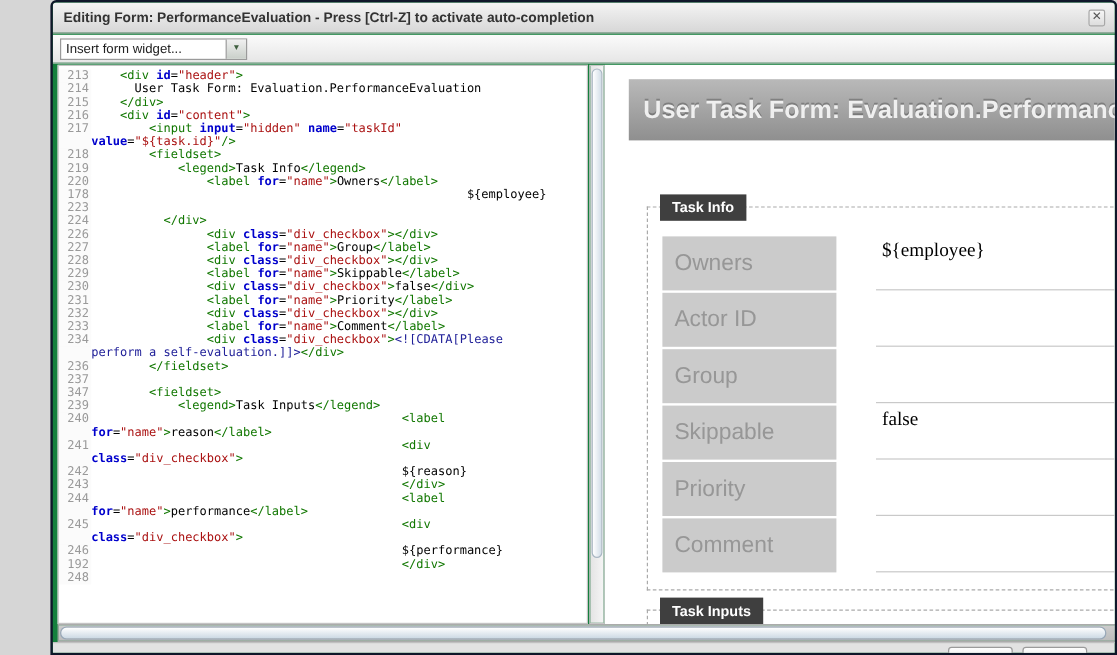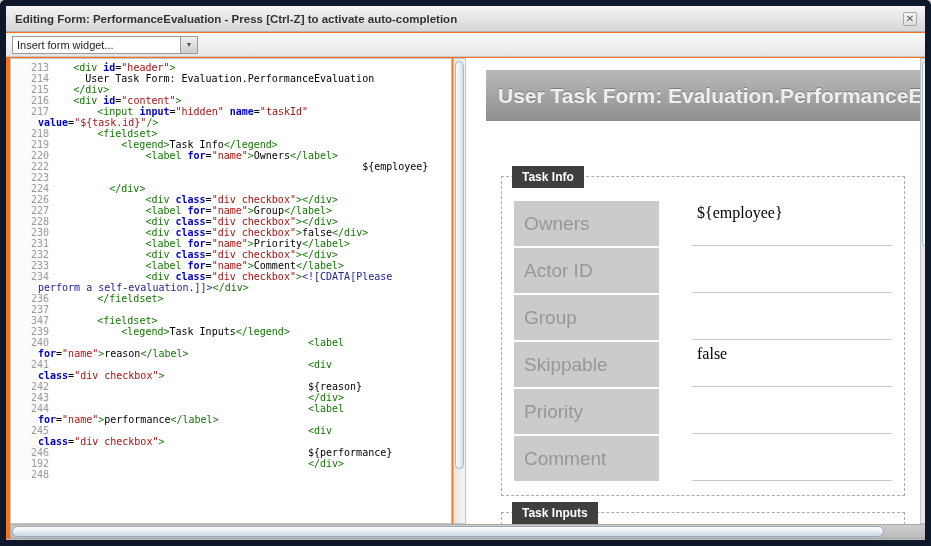--- a/index.html
+++ b/index.html
@@ -3,22 +3,22 @@
 <meta charset="utf-8">
 <style>
   * { box-sizing: border-box; margin: 0; padding: 0; }
   html, body {
     width: 931px; height: 546px; overflow: hidden;
     background: #d6d6d6;
     font-family: "Liberation Sans", sans-serif;
   }
   .window {
     position: absolute; inset: 0;
-    border: 6px solid #0f172a; border-radius: 5px 5px 0 0;
-    background: #f97316; overflow: hidden;
+    border: 2px solid #0f172a; border-radius: 5px 5px 0 0;
+    background: #15803d; overflow: hidden; margin-left: 42px;
   }
   
   .titlebar {
     position: absolute; top: 0; left: 0; right: 0; height: 26px;
     background: linear-gradient(#f4f4f4, #d7d7d7);
     border-bottom: 1px solid #b3b3b3;
   }
   .title {
     position: absolute; left: 9px; top: 0; line-height: 26px;
     font-size: 11.5px; font-weight: bold; color: #333; white-space: nowrap;
@@ -29,21 +29,21 @@
     border: 1px solid #a8a8a8; background: linear-gradient(#f6f6f6,#ddd);
     border-radius: 2px; cursor: pointer;
   }
   
   .toolbar {
     position: absolute; top: 27px; left: 0; right: 0; height: 24px;
     background: linear-gradient(#fbfbfb, #e6e6e6);
     border-bottom: 1px solid #c9c9c9;
   }
   .combo {
-    position: absolute; left: 6px; top: 3px; width: 186px; height: 18px;
+    position: absolute; left: 6px; top: 3px; width: 156px; height: 18px;
     background: #fff; border: 1px solid #9a9a9a;
   }
   .combo-text {
     position: absolute; left: 4px; top: 0; line-height: 16px;
     font-size: 11px; color: #222; white-space: nowrap;
   }
   .combo-arrow {
     position: absolute; right: 0; top: 0; width: 17px; height: 16px;
     background: linear-gradient(#f0f0f0, #c9cfc9);
     border-left: 1px solid #9a9a9a; text-align: center;
@@ -53,21 +53,21 @@
   .editor {
     position: absolute; left: 4px; top: 52px; width: 442px; height: 466px;
     background: #fff; border: 1px solid #c4c4c4;
     overflow: hidden; padding-top: 3px;
   }
   .ed-row {
     display: flex; height: 11px; line-height: 11px;
     font-family: "DejaVu Sans Mono", monospace; font-size: 10px;
     white-space: pre;
   }
-  .ed-num { flex: 0 0 27px; padding-left: 20px; color: #9a9a9a; background: #fbfbfb; }
+  .ed-num { flex: 0 0 27px; padding-left: 7px; color: #9a9a9a; background: #fbfbfb; }
   .ed-txt { flex: 1; color: #000; overflow: hidden; }
   .c-p { color: #000; }
   .c-t { color: var(--code-tag, #117700); }
   .c-a { color: var(--code-attr, #0000cc); font-weight: bold; }
   .c-s { color: var(--code-string, #aa1111); }
   .c-c { color: var(--code-atom, #212199); }
   
   .vscroll {
     position: absolute; top: 52px; width: 13px; height: 466px;
     background: linear-gradient(90deg, #e4e4e4, #f5f5f5);
@@ -160,26 +160,27 @@
     <div>
         <div class="ed-row"><span class="ed-num">213</span><span class="ed-txt"><span class="c-p">    </span><span class="c-t">&lt;div </span><span class="c-a">id</span><span class="c-p">=</span><span class="c-s">"header"</span><span class="c-t">&gt;</span></span></div>
         <div class="ed-row"><span class="ed-num">214</span><span class="ed-txt"><span class="c-p">      User Task Form: Evaluation.PerformanceEvaluation</span></span></div>
         <div class="ed-row"><span class="ed-num">215</span><span class="ed-txt"><span class="c-p">    </span><span class="c-t">&lt;/div&gt;</span></span></div>
         <div class="ed-row"><span class="ed-num">216</span><span class="ed-txt"><span class="c-p">    </span><span class="c-t">&lt;div </span><span class="c-a">id</span><span class="c-p">=</span><span class="c-s">"content"</span><span class="c-t">&gt;</span></span></div>
         <div class="ed-row"><span class="ed-num">217</span><span class="ed-txt"><span class="c-p">        </span><span class="c-t">&lt;input </span><span class="c-a">input</span><span class="c-p">=</span><span class="c-s">"hidden"</span><span class="c-p"> </span><span class="c-a">name</span><span class="c-p">=</span><span class="c-s">"taskId"</span></span></div>
         <div class="ed-row"><span class="ed-num"></span><span class="ed-txt"><span class="c-a">value</span><span class="c-p">=</span><span class="c-s">"${task.id}"</span><span class="c-t">/&gt;</span></span></div>
         <div class="ed-row"><span class="ed-num">218</span><span class="ed-txt"><span class="c-p">        </span><span class="c-t">&lt;fieldset&gt;</span></span></div>
         <div class="ed-row"><span class="ed-num">219</span><span class="ed-txt"><span class="c-p">            </span><span class="c-t">&lt;legend&gt;</span><span class="c-p">Task Info</span><span class="c-t">&lt;/legend&gt;</span></span></div>
         <div class="ed-row"><span class="ed-num">220</span><span class="ed-txt"><span class="c-p">                </span><span class="c-t">&lt;label </span><span class="c-a">for</span><span class="c-p">=</span><span class="c-s">"name"</span><span class="c-t">&gt;</span><span class="c-p">Owners</span><span class="c-t">&lt;/label&gt;</span></span></div>
-        <div class="ed-row"><span class="ed-num">222</span><span class="ed-txt"><span class="c-p">                                                    ${employee}</span></span></div>
+        <div class="ed-row"><span class="ed-num">178</span><span class="ed-txt"><span class="c-p">                                                    ${employee}</span></span></div>
         <div class="ed-row"><span class="ed-num">223</span><span class="ed-txt"></span></div>
         <div class="ed-row"><span class="ed-num">224</span><span class="ed-txt"><span class="c-p">          </span><span class="c-t">&lt;/div&gt;</span></span></div>
         <div class="ed-row"><span class="ed-num">226</span><span class="ed-txt"><span class="c-p">                </span><span class="c-t">&lt;div </span><span class="c-a">class</span><span class="c-p">=</span><span class="c-s">"div_checkbox"</span><span class="c-t">&gt;</span><span class="c-t">&lt;/div&gt;</span></span></div>
         <div class="ed-row"><span class="ed-num">227</span><span class="ed-txt"><span class="c-p">                </span><span class="c-t">&lt;label </span><span class="c-a">for</span><span class="c-p">=</span><span class="c-s">"name"</span><span class="c-t">&gt;</span><span class="c-p">Group</span><span class="c-t">&lt;/label&gt;</span></span></div>
         <div class="ed-row"><span class="ed-num">228</span><span class="ed-txt"><span class="c-p">                </span><span class="c-t">&lt;div </span><span class="c-a">class</span><span class="c-p">=</span><span class="c-s">"div_checkbox"</span><span class="c-t">&gt;</span><span class="c-t">&lt;/div&gt;</span></span></div>
+        <div class="ed-row"><span class="ed-num">229</span><span class="ed-txt"><span class="c-p">                </span><span class="c-t">&lt;label </span><span class="c-a">for</span><span class="c-p">=</span><span class="c-s">"name"</span><span class="c-t">&gt;</span><span class="c-p">Skippable</span><span class="c-t">&lt;/label&gt;</span></span></div>
         <div class="ed-row"><span class="ed-num">230</span><span class="ed-txt"><span class="c-p">                </span><span class="c-t">&lt;div </span><span class="c-a">class</span><span class="c-p">=</span><span class="c-s">"div_checkbox"</span><span class="c-t">&gt;</span><span class="c-p">false</span><span class="c-t">&lt;/div&gt;</span></span></div>
         <div class="ed-row"><span class="ed-num">231</span><span class="ed-txt"><span class="c-p">                </span><span class="c-t">&lt;label </span><span class="c-a">for</span><span class="c-p">=</span><span class="c-s">"name"</span><span class="c-t">&gt;</span><span class="c-p">Priority</span><span class="c-t">&lt;/label&gt;</span></span></div>
         <div class="ed-row"><span class="ed-num">232</span><span class="ed-txt"><span class="c-p">                </span><span class="c-t">&lt;div </span><span class="c-a">class</span><span class="c-p">=</span><span class="c-s">"div_checkbox"</span><span class="c-t">&gt;</span><span class="c-t">&lt;/div&gt;</span></span></div>
         <div class="ed-row"><span class="ed-num">233</span><span class="ed-txt"><span class="c-p">                </span><span class="c-t">&lt;label </span><span class="c-a">for</span><span class="c-p">=</span><span class="c-s">"name"</span><span class="c-t">&gt;</span><span class="c-p">Comment</span><span class="c-t">&lt;/label&gt;</span></span></div>
         <div class="ed-row"><span class="ed-num">234</span><span class="ed-txt"><span class="c-p">                </span><span class="c-t">&lt;div </span><span class="c-a">class</span><span class="c-p">=</span><span class="c-s">"div_checkbox"</span><span class="c-t">&gt;</span><span class="c-c">&lt;![CDATA[Please</span></span></div>
         <div class="ed-row"><span class="ed-num"></span><span class="ed-txt"><span class="c-c">perform a self-evaluation.]]&gt;</span><span class="c-t">&lt;/div&gt;</span></span></div>
         <div class="ed-row"><span class="ed-num">236</span><span class="ed-txt"><span class="c-p">        </span><span class="c-t">&lt;/fieldset&gt;</span></span></div>
         <div class="ed-row"><span class="ed-num">237</span><span class="ed-txt"></span></div>
         <div class="ed-row"><span class="ed-num">347</span><span class="ed-txt"><span class="c-p">        </span><span class="c-t">&lt;fieldset&gt;</span></span></div>
         <div class="ed-row"><span class="ed-num">239</span><span class="ed-txt"><span class="c-p">            </span><span class="c-t">&lt;legend&gt;</span><span class="c-p">Task Inputs</span><span class="c-t">&lt;/legend&gt;</span></span></div>

